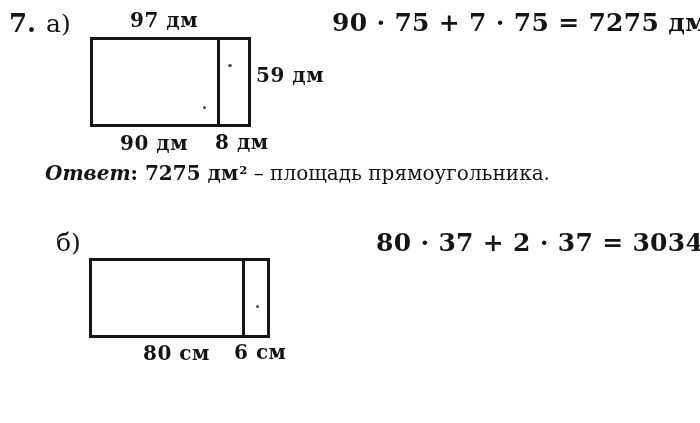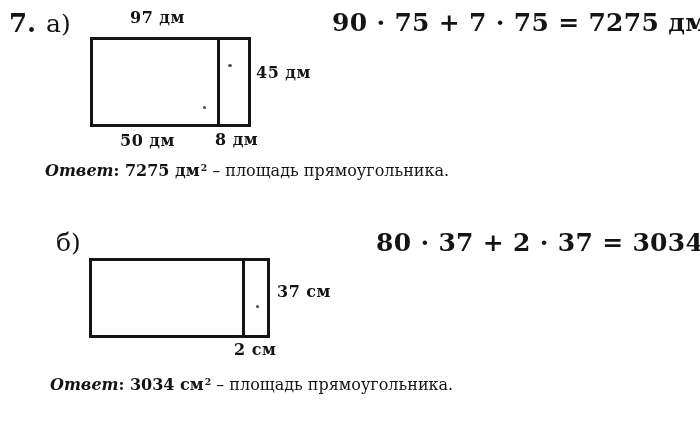--- a/index.html
+++ b/index.html
@@ -30,21 +30,21 @@
     background: #151515;
   }
   .speck {
     position: absolute;
     background: #4a4a4a;
     border-radius: 50%;
   }
 
   .dim {
     position: absolute;
-    font-size: 16px;
+    font-size: 20px;
     font-weight: 700;
     line-height: 1;
     white-space: nowrap;
     letter-spacing: 0.5px;
   }
 
   .eq {
     position: absolute;
     font-size: 25px;
     font-weight: 700;
@@ -57,21 +57,21 @@
     font-size: 0.58em;
     vertical-align: baseline;
     position: relative;
     top: -0.55em;
     margin-left: 1px;
     font-weight: 700;
   }
 
   .answer {
     position: absolute;
-    font-size: 16px;
+    font-size: 20px;
     line-height: 1.2;
     white-space: nowrap;
   }
   .answer .word  { font-style: italic; font-weight: 700; }
   .answer .value { font-weight: 700; }
   .answer .rest  { font-weight: 400; }
 </style>
 </head>
 <body>
 
@@ -81,43 +81,40 @@
 
   <div class="abs part-label" style="left:46px; top:11px">а)</div>
 
   <div class="fig" style="left:90px; top:37px; width:161px; height:90px">
     <div class="divider" style="left:124px"></div>
     <span class="speck" style="left:135px; top:24px; width:4px; height:3px"></span>
     <span class="speck" style="left:110px; top:66px; width:3px; height:3px"></span>
   </div>
 
   <div class="dim" style="left:130px; top:10px">97 дм</div>
-  <div class="dim" style="left:256px; top:65px">45 дм</div>
-  <div class="dim" style="left:120px; top:133px">50 дм</div>
+  <div class="dim" style="left:256px; top:65px">59 дм</div>
+  <div class="dim" style="left:120px; top:133px">90 дм</div>
   <div class="dim" style="left:215px; top:132px">8 дм</div>
 
   <div class="eq" style="left:295px; top:8px">
     <span>90 · 75 + 7 · 75 = 7275 дм</span><sup>2</sup>
   </div>
 
   <div class="answer" style="left:45px; top:161px">
     <span class="word">Ответ</span><span class="value">: 7275 дм</span><sup>2</sup><span class="rest"> – площадь прямоугольника.</span>
   </div>
 
   <div class="abs part-label" style="left:56px; top:230px">б)</div>
 
   <div class="fig" style="left:89px; top:258px; width:181px; height:80px">
     <div class="divider" style="left:150px"></div>
     <span class="speck" style="left:164px; top:44px; width:3px; height:3px"></span>
   </div>
 
-  <div class="dim" style="left:277px; top:284px">37 см</div>
-  <div class="dim" style="left:234px; top:342px">2 см</div>
+  <div class="dim" style="left:143px; top:343px">80 см</div>
+  <div class="dim" style="left:234px; top:342px">6 см</div>
 
   <div class="eq" style="left:339px; top:228px">
     <span>80 · 37 + 2 · 37 = 3034 см</span>
   </div>
 
-  <div class="answer" style="left:50px; top:375px">
-    <span class="word">Ответ</span><span class="value">: 3034 см</span><sup>2</sup><span class="rest"> – площадь прямоугольника.</span>
-  </div>
 
 </div>
 
 </body></html>

